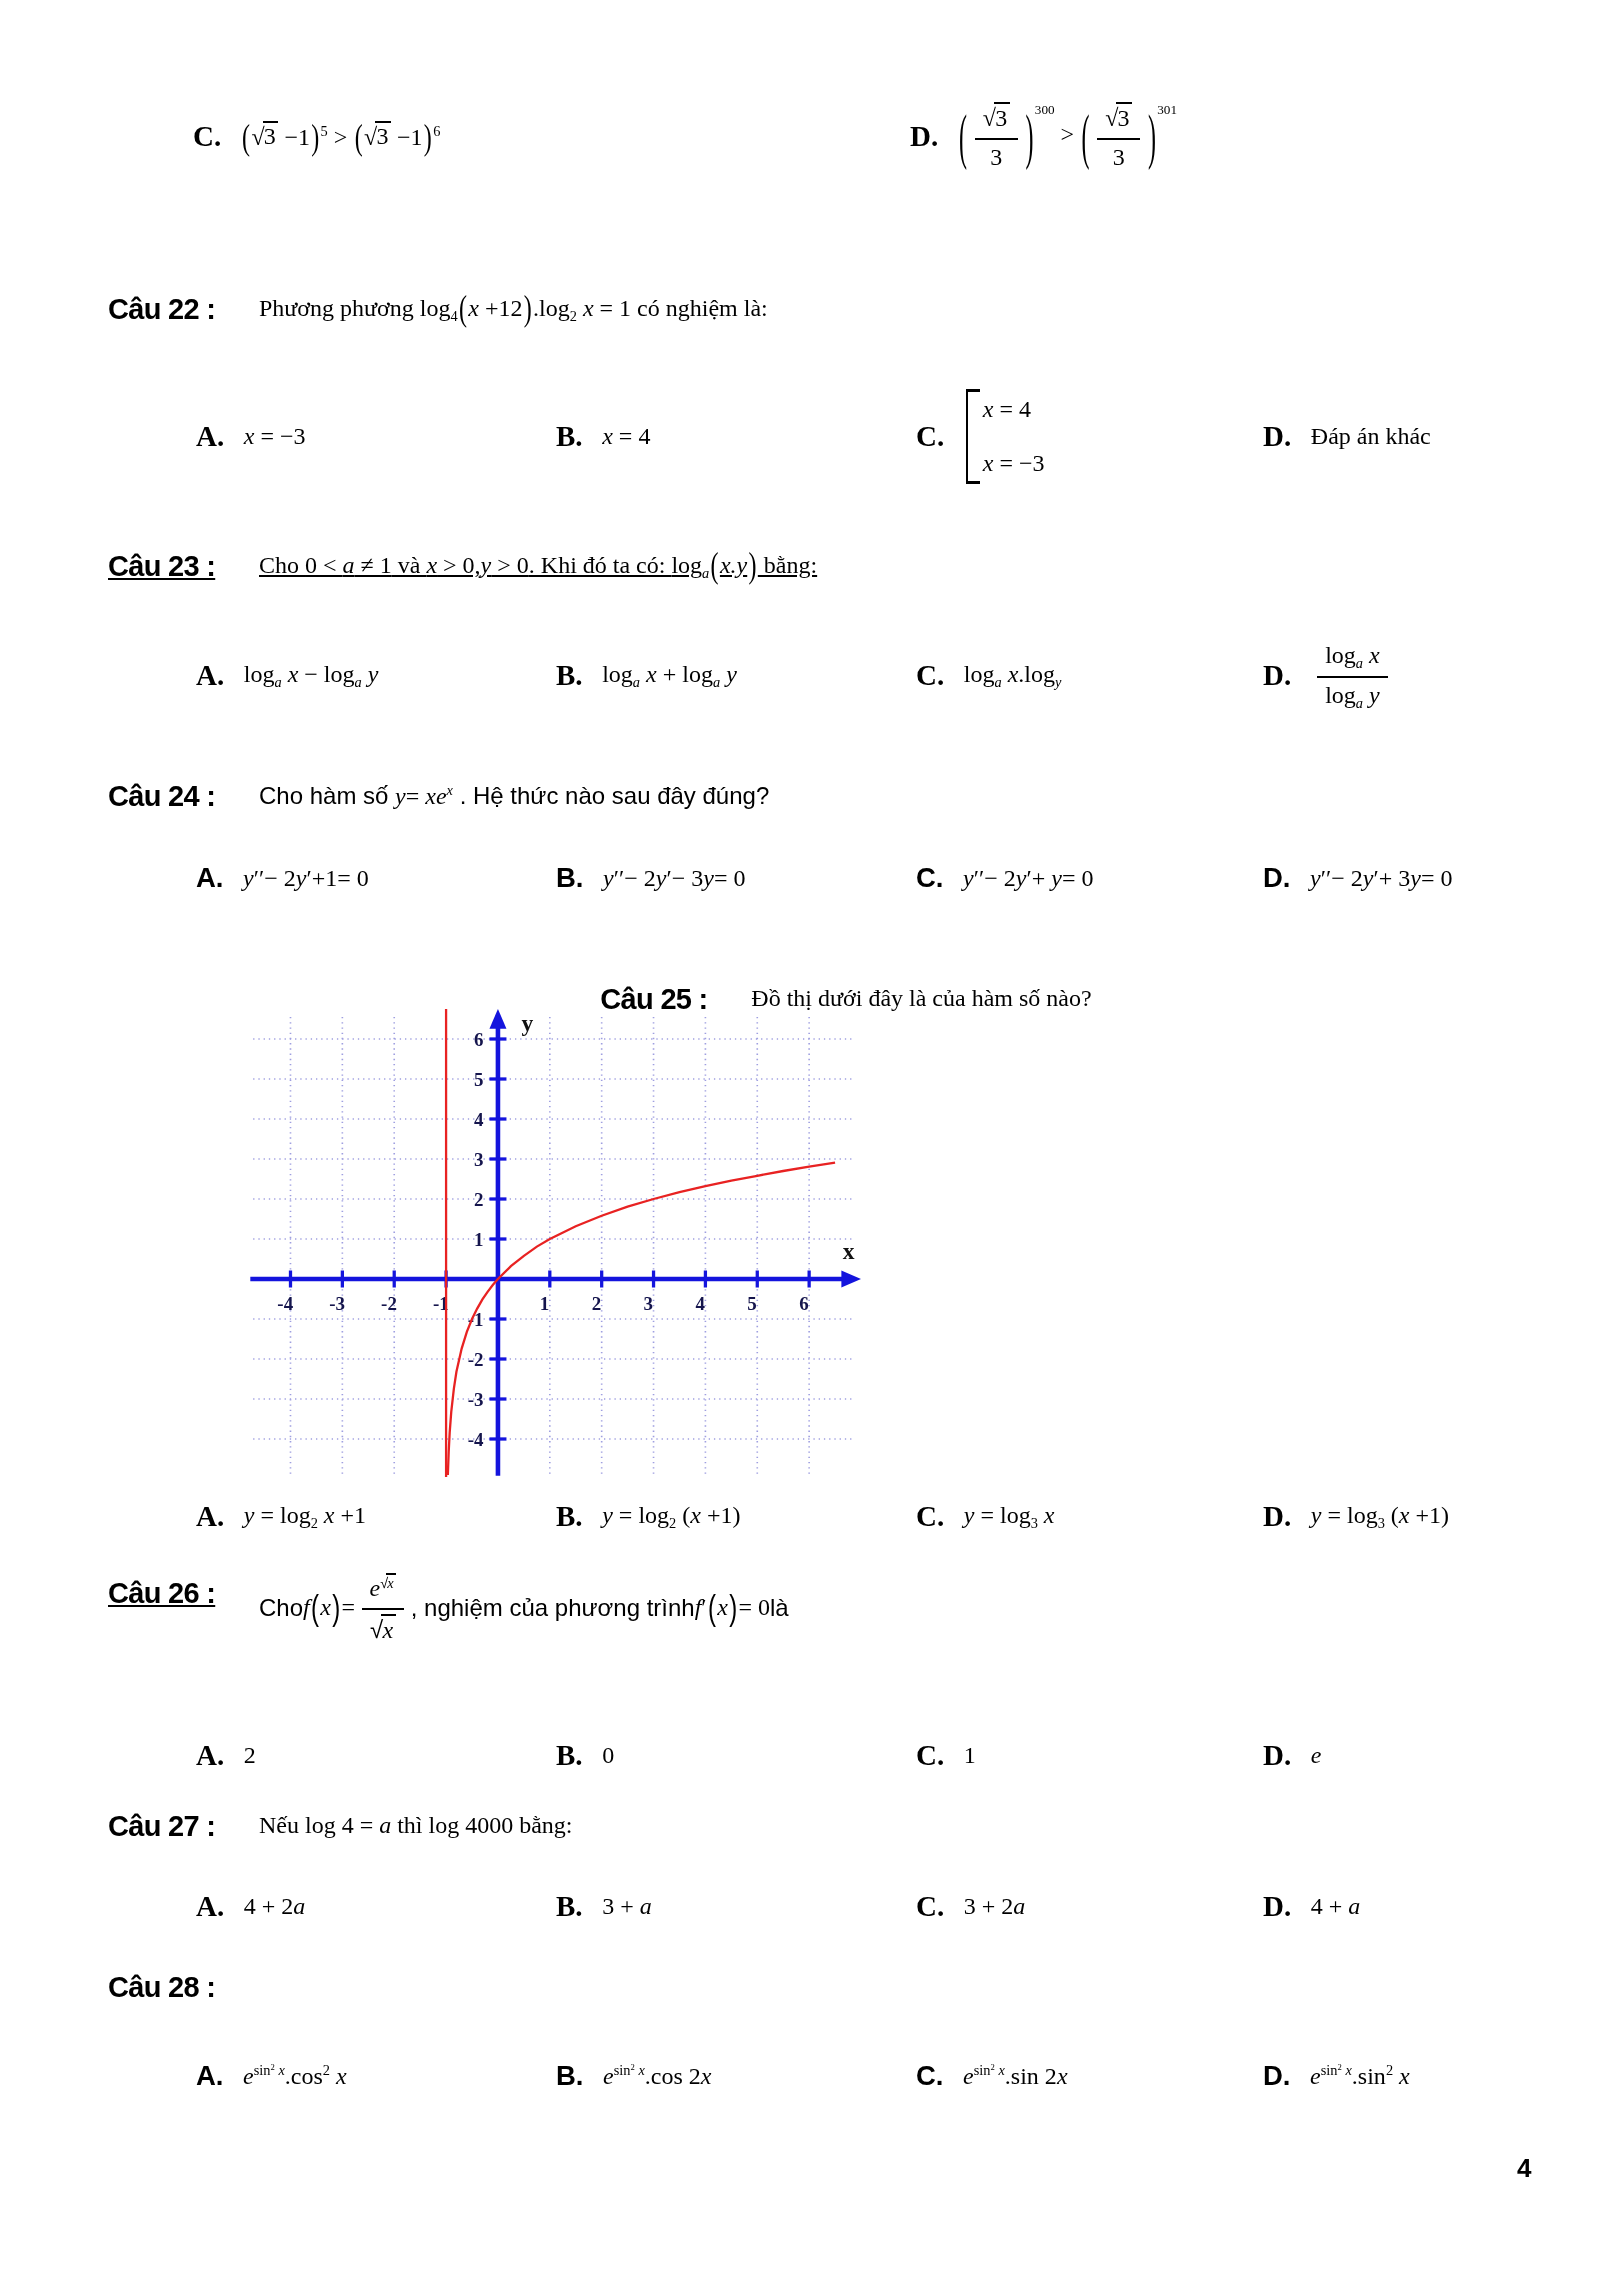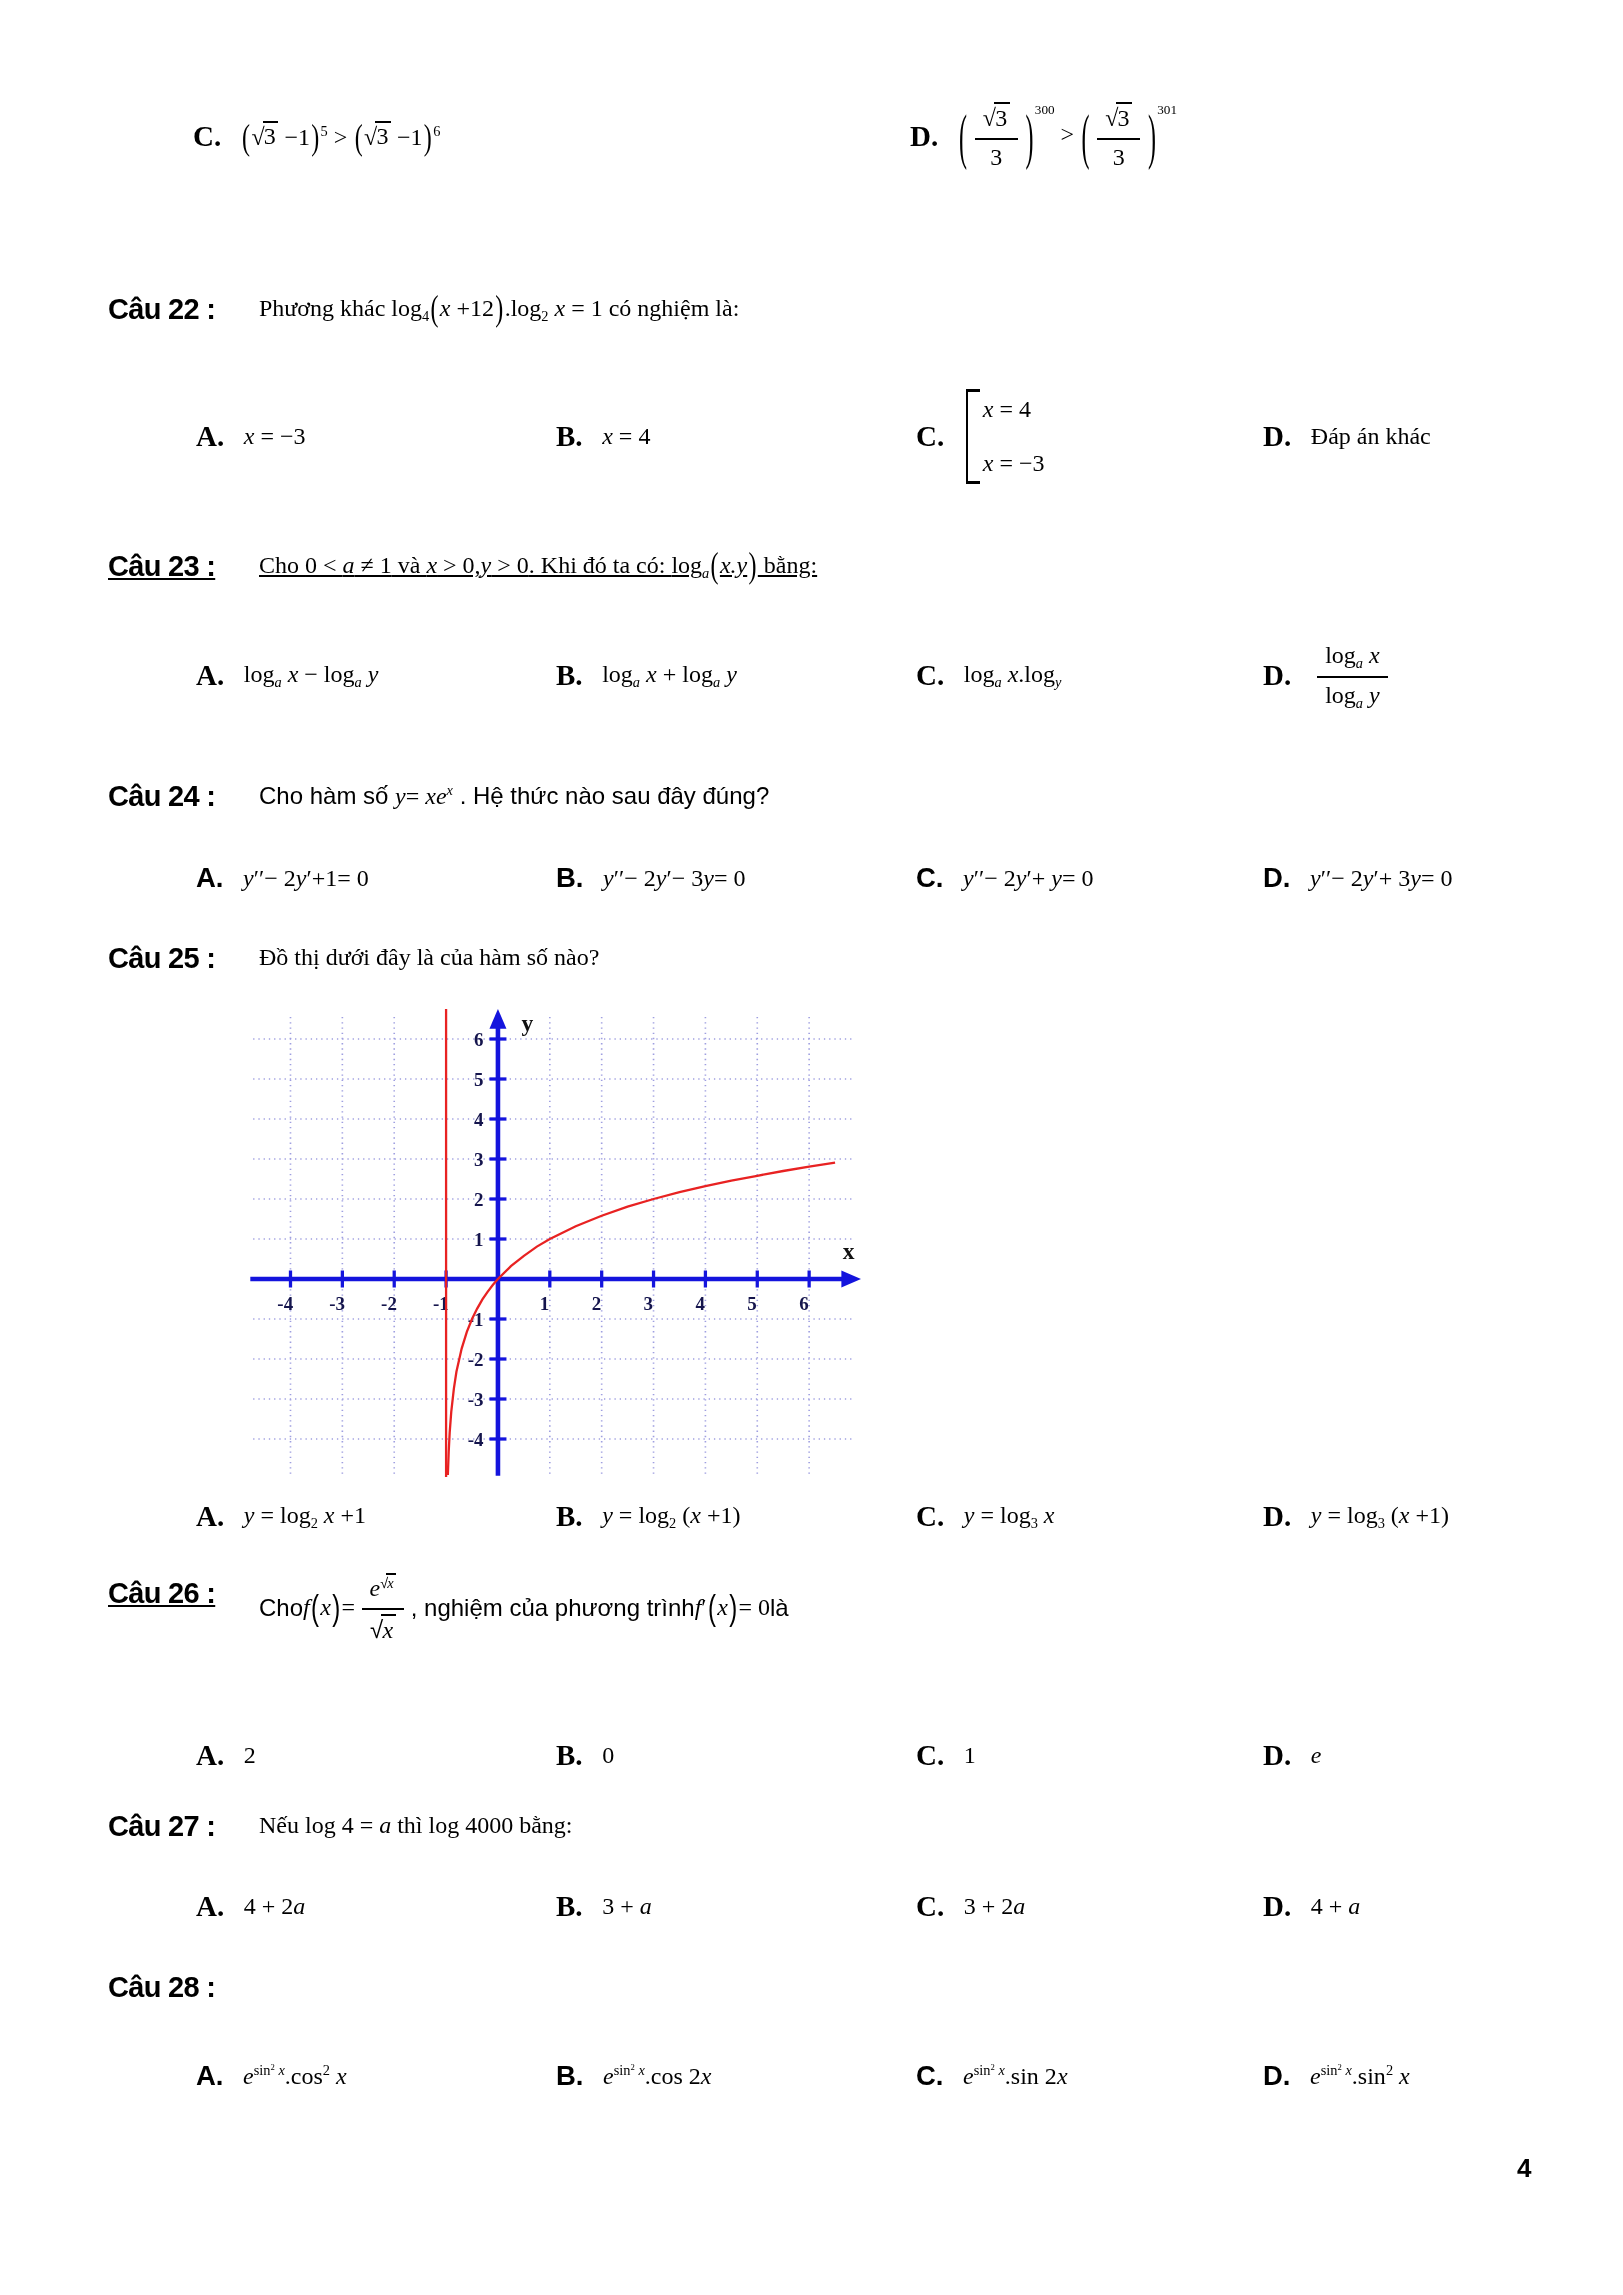--- a/index.html
+++ b/index.html
@@ -70,21 +70,21 @@
             <span class="fden"><span class="mr">3</span></span>
           </span><span class="big xl">)</span><sup class="hi">300</sup><span class="mr"> &gt; </span><span class="big xl">(</span><span class="frac">
             <span class="fnum"><span class="sqrt"><span class="rsign">√</span><span class="rad"><span class="mr">3</span></span></span></span>
             <span class="fden"><span class="mr">3</span></span>
           </span><span class="big xl">)</span><sup class="hi">301</sup></span>
     </div>
   </div>
 
   <div class="row q" style="top:293px;">
     <span class="qlabel">Câu 22 :</span>
-    <span class="qtext math"><span class="pt">Phương khác </span><span class="mr">log</span><sub>4</sub><span class="big">(</span><i class="mi">x</i><span class="mr"> +12</span><span class="big">)</span><span class="mr">.</span><span class="mr">log</span><sub>2</sub><i class="mi"> x</i><span class="mr"> = 1</span><span class="pt"> có nghiệm là:</span></span>
+    <span class="qtext math"><span class="pt">Phương phương </span><span class="mr">log</span><sub>4</sub><span class="big">(</span><i class="mi">x</i><span class="mr"> +12</span><span class="big">)</span><span class="mr">.</span><span class="mr">log</span><sub>2</sub><i class="mi"> x</i><span class="mr"> = 1</span><span class="pt"> có nghiệm là:</span></span>
   </div>
   <div class="row opts" style="top:389px;">
     <div class="opt">
       <span class="optlabel">A.</span>
       <span class="math"><i class="mi">x</i><span class="mr"> = −3</span></span>
     </div>
     <div class="opt">
       <span class="optlabel">B.</span>
       <span class="math"><i class="mi">x</i><span class="mr"> = 4</span></span>
     </div>
@@ -143,21 +143,21 @@
     <div class="opt">
       <span class="optlabel">C.</span>
       <span class="math"><i class="mi">y</i><span class="mr">′′− 2</span><i class="mi">y</i><span class="mr">′+ </span><i class="mi">y</i><span class="mr">= 0</span></span>
     </div>
     <div class="opt">
       <span class="optlabel">D.</span>
       <span class="math"><i class="mi">y</i><span class="mr">′′− 2</span><i class="mi">y</i><span class="mr">′+ 3</span><i class="mi">y</i><span class="mr">= 0</span></span>
     </div>
   </div>
 
-  <div class="row q" style="top:942px;">
+  <div class="row q" style="top:983px;justify-content:center;">
     <span class="qlabel">Câu 25 :</span>
     <span class="qtext math"><span class="pt">Đồ thị dưới đây là của hàm số nào?</span></span>
   </div>
 
   <svg class="graph" width="612" height="468" viewBox="0 0 935 715">
       <line x1="63.38983050847456" y1="710.1111111111111" x2="63.38983050847456" y2="7.3333333333332575" stroke="#9f9fe0" stroke-width="2.5" stroke-dasharray="2 6"></line>
       <line x1="142.6271186440678" y1="710.1111111111111" x2="142.6271186440678" y2="7.3333333333332575" stroke="#9f9fe0" stroke-width="2.5" stroke-dasharray="2 6"></line>
       <line x1="221.864406779661" y1="710.1111111111111" x2="221.864406779661" y2="7.3333333333332575" stroke="#9f9fe0" stroke-width="2.5" stroke-dasharray="2 6"></line>
       <line x1="301.1016949152542" y1="710.1111111111111" x2="301.1016949152542" y2="7.3333333333332575" stroke="#9f9fe0" stroke-width="2.5" stroke-dasharray="2 6"></line>
       <line x1="459.57627118644064" y1="710.1111111111111" x2="459.57627118644064" y2="7.3333333333332575" stroke="#9f9fe0" stroke-width="2.5" stroke-dasharray="2 6"></line>

